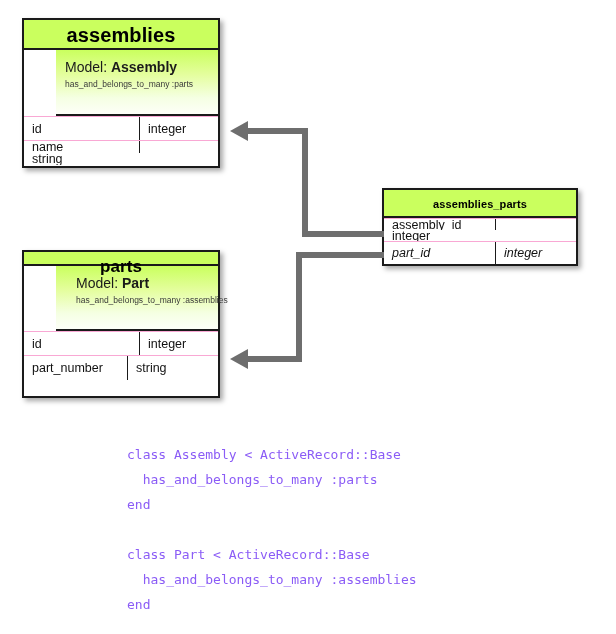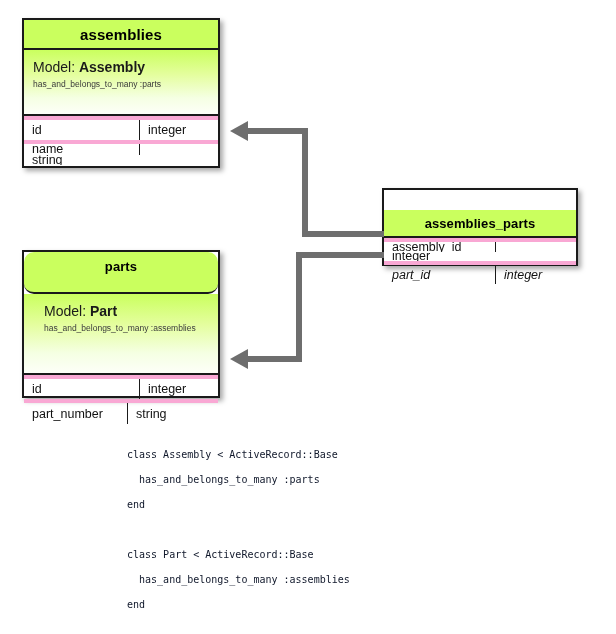--- a/index.html
+++ b/index.html
@@ -31,39 +31,40 @@
     text-align: center;
     font-weight: bold;
     color: #000000;
     letter-spacing: 0.1px;
   }
   .tbl-model {
     box-sizing: border-box;
     background: linear-gradient(to bottom, #caff5e 0%, #e4fe9d 38%, #f5ffe3 75%, #fdfff8 100%);
     border-bottom: 2px solid #1a1a1a;
     padding: 9px 9px 0 9px;
+    margin-left: 32px;
   }
   .model-line {
     font-size: 14px;
     color: #1a1a1a;
     line-height: 16px;
     white-space: nowrap;
   }
   .model-line b { font-weight: bold; }
   .model-sub {
     font-size: 8.5px;
     color: #3a3a3a;
     line-height: 12px;
     margin-top: 3px;
     white-space: nowrap;
   }
   .tbl-row {
     box-sizing: border-box;
     display: flex;
-    border-top: 4px solid #f9a8d4;
+    border-top: 1px solid #f9a8d4;
   }
   .tbl-row:first-of-type { border-top: none; }
   .cell {
     box-sizing: border-box;
     font-size: 12.5px;
     color: #111111;
     padding: 0 0 0 8px;
     display: flex;
     align-items: center;
     white-space: nowrap;
@@ -82,69 +83,69 @@
     height: 0;
     border-top: 10px solid transparent;
     border-bottom: 10px solid transparent;
     border-right: 18px solid #6e6e6e;
   }
 
   
   .code-block {
     position: absolute;
     font-family: "DejaVu Sans Mono", monospace;
-    font-size: 10px;
+    font-size: 13px;
     line-height: 25px;
-    color: #0f172a;
+    color: #8b5cf6;
     white-space: pre;
   }
 </style>
 </head>
 <body>
 
 <div class="er-table" style="left:22px; top:18px; width:198px; height:150px;">
-  <div class="tbl-header" style="height:30px; line-height:30px; font-size:15px;">assemblies</div>
+  <div class="tbl-header" style="height:30px; line-height:30px; font-size:20px;">assemblies</div>
   <div class="tbl-model" style="height:66px;">
     <div class="model-line">
       <span>Model:</span>
       <b>Assembly</b>
     </div>
     <div class="model-sub">has_and_belongs_to_many :parts</div>
   </div>
   <div class="tbl-row" style="height:24px;">
     <div class="cell cell-name" style="width:116px;">id</div>
     <div class="cell cell-type" style="width:78px;">integer</div>
   </div>
   <div class="tbl-row" style="height:25px;flex-direction:column;">
     <div class="cell cell-name" style="width:116px;">name</div>
     <div class="cell cell-type" style="width:78px;">string</div>
   </div>
 </div>
 
 <div class="er-table" style="left:22px; top:250px; width:198px; height:148px;">
-  <div class="tbl-header" style="height:42px; line-height:29px; font-size:13px;border-radius:10px;">parts</div>
-  <div class="tbl-model" style="height:81px;padding-left:20px;">
+  <div class="tbl-header" style="height:14px; line-height:29px; font-size:17px;">parts</div>
+  <div class="tbl-model" style="height:65px;padding-left:20px;">
     <div class="model-line">
       <span>Model:</span>
       <b>Part</b>
     </div>
     <div class="model-sub">has_and_belongs_to_many :assemblies</div>
   </div>
   <div class="tbl-row" style="height:24px;">
     <div class="cell cell-name" style="width:116px;">id</div>
     <div class="cell cell-type" style="width:78px;">integer</div>
   </div>
   <div class="tbl-row" style="height:25px;">
     <div class="cell cell-name" style="width:104px;">part_number</div>
     <div class="cell cell-type" style="width:78px;">string</div>
   </div>
 </div>
 
 <div class="er-table" style="left:382px; top:188px; width:196px; height:78px;">
-  <div class="tbl-header" style="height:28px; line-height:28px; font-size:13px;margin-top:20px;">assemblies_parts</div>
+  <div class="tbl-header" style="height:28px; line-height:28px; font-size:11px;">assemblies_parts</div>
   <div class="tbl-row" style="height:23px;flex-direction:column;">
     <div class="cell cell-name" style="width:112px;">assembly_id</div>
     <div class="cell cell-type" style="width:80px;">integer</div>
   </div>
   <div class="tbl-row" style="height:23px;font-style:italic;">
     <div class="cell cell-name" style="width:112px;">part_id</div>
     <div class="cell cell-type" style="width:80px;">integer</div>
   </div>
 </div>
 

